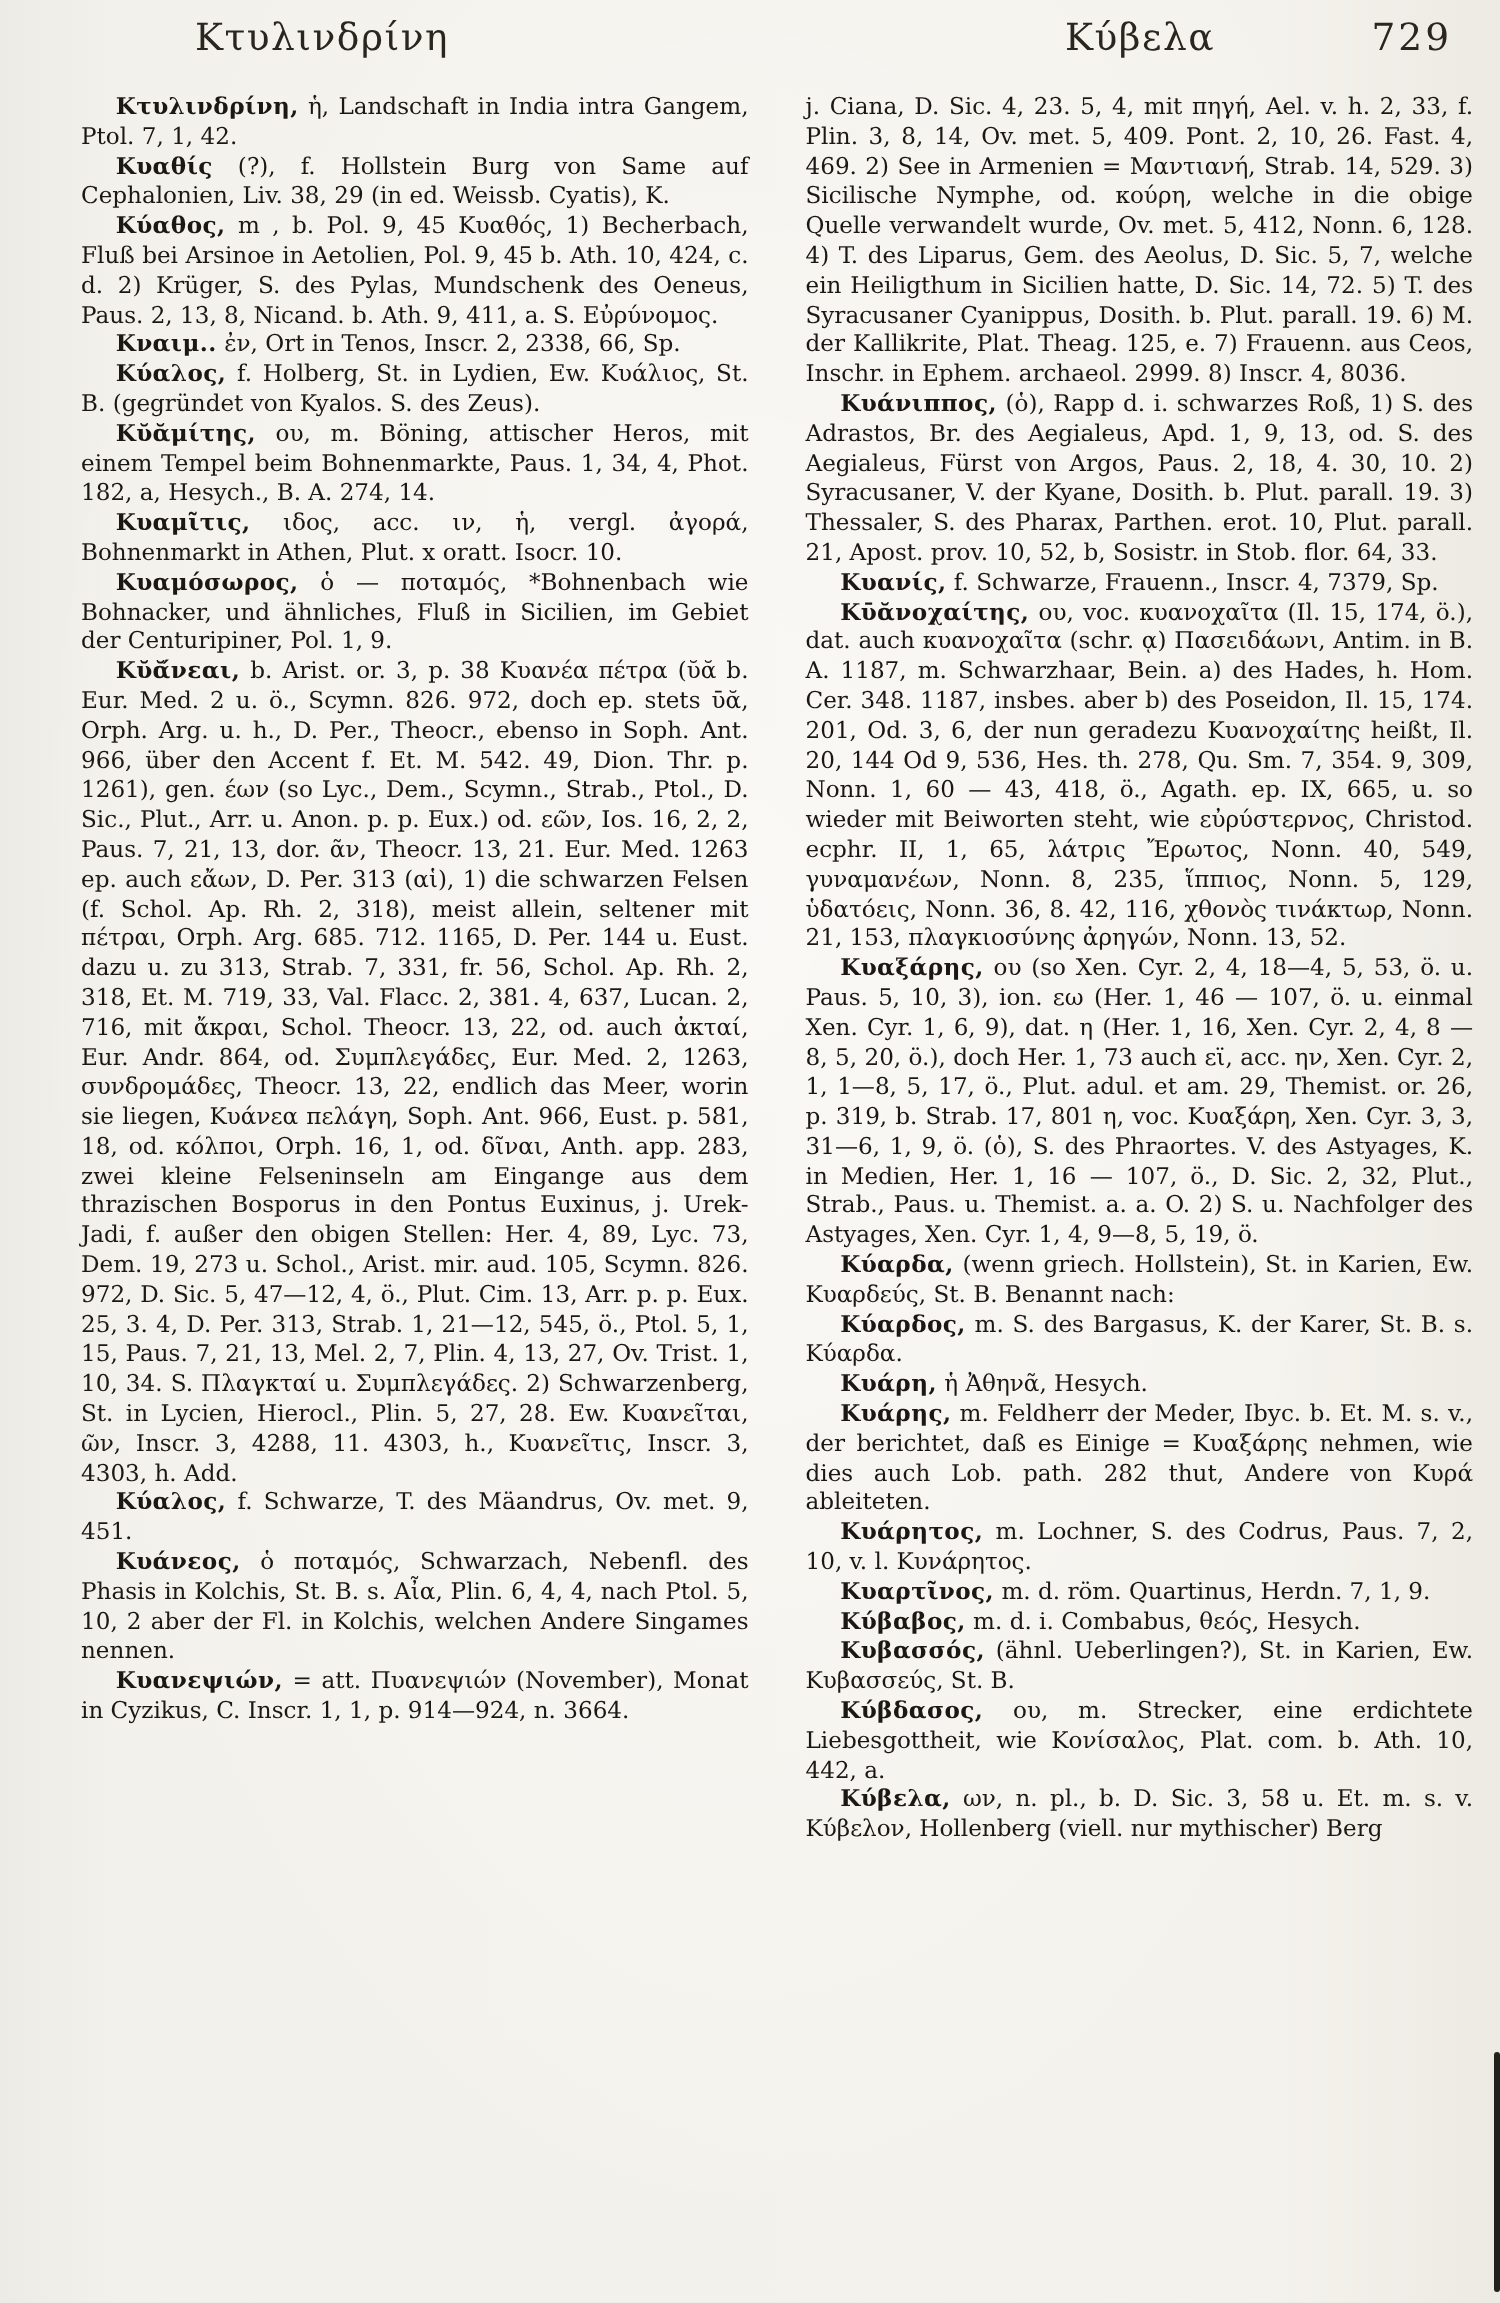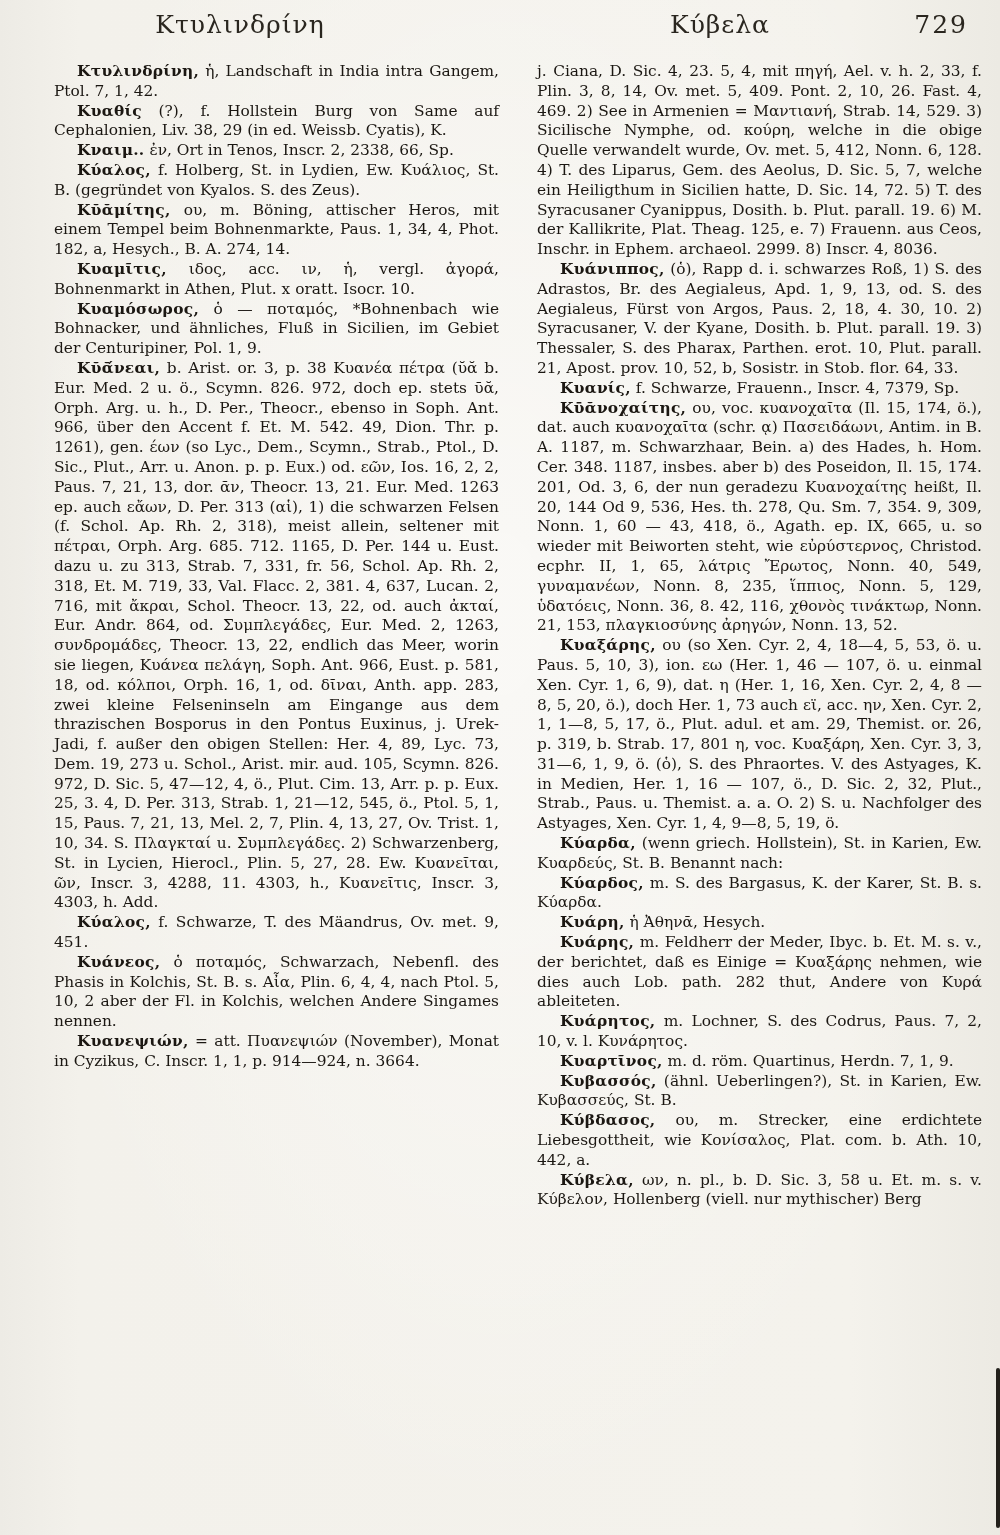--- a/index.html
+++ b/index.html
@@ -24,30 +24,29 @@
     position: absolute;
     top: 10px;
     left: 0;
     width: 100%;
     height: 42px;
   }
   .running-head .title-left {
     position: absolute;
     left: 130px;
     width: 220px;
-    text-align: center;
     font-size: 25px;
     letter-spacing: 1px;
     color: #2a261f;
   }
   .running-head .title-right {
     position: absolute;
     left: 630px;
     width: 180px;
-    text-align: center;
+    text-align: right;
     font-size: 25px;
     letter-spacing: 1px;
     color: #2a261f;
   }
   .running-head .page-number {
     position: absolute;
     right: 32px;
     font-size: 25px;
     letter-spacing: 2px;
     color: #2a261f;
@@ -99,20 +98,21 @@
   <div class="running-head">
     <span class="title-left">Κτυλινδρίνη</span>
     <span class="title-right">Κύβελα</span>
     <span class="page-number">729</span>
   </div>
 
   <div class="text-columns">
     <div class="column">
         <p class="entry"><b class="headword">Κτυλινδρίνη,</b><span> ἡ, Landschaft in India intra Gangem, Ptol. 7, 1, 42.</span></p>
         <p class="entry"><b class="headword">Κυαθίς</b><span> (?), f. Hollstein Burg von Same auf Cephalonien, Liv. 38, 29 (in ed. Weissb. Cyatis), K.</span></p>
+        <p class="entry"><b class="headword">Κύαθος,</b><span> m , b. Pol. 9, 45 Κυαθός, 1) Becherbach, Fluß bei Arsinoe in Aetolien, Pol. 9, 45 b. Ath. 10, 424, c. d. 2) Krüger, S. des Pylas, Mundschenk des Oeneus, Paus. 2, 13, 8, Nicand. b. Ath. 9, 411, a. S. Εὐρύνομος.</span></p>
         <p class="entry"><b class="headword">Κναιμ..</b><span> ἐν, Ort in Tenos, Inscr. 2, 2338, 66, Sp.</span></p>
         <p class="entry"><b class="headword">Κύαλος,</b><span> f. Holberg, St. in Lydien, Ew. Κυάλιος, St. B. (gegründet von Kyalos. S. des Zeus).</span></p>
         <p class="entry"><b class="headword">Κῠᾰμίτης,</b><span> ου, m. Böning, attischer Heros, mit einem Tempel beim Bohnenmarkte, Paus. 1, 34, 4, Phot. 182, a, Hesych., B. A. 274, 14.</span></p>
         <p class="entry"><b class="headword">Κυαμῖτις,</b><span> ιδος, acc. ιν, ἡ, vergl. ἀγορά, Bohnenmarkt in Athen, Plut. x oratt. Isocr. 10.</span></p>
         <p class="entry"><b class="headword">Κυαμόσωρος,</b><span> ὁ — ποταμός, *Bohnenbach wie Bohnacker, und ähnliches, Fluß in Sicilien, im Gebiet der Centuripiner, Pol. 1, 9.</span></p>
         <p class="entry"><b class="headword">Κῠᾰ́νεαι,</b><span> b. Arist. or. 3, p. 38 Κυανέα πέτρα (ῠᾰ b. Eur. Med. 2 u. ö., Scymn. 826. 972, doch ep. stets ῡᾰ, Orph. Arg. u. h., D. Per., Theocr., ebenso in Soph. Ant. 966, über den Accent f. Et. M. 542. 49, Dion. Thr. p. 1261), gen. έων (so Lyc., Dem., Scymn., Strab., Ptol., D. Sic., Plut., Arr. u. Anon. p. p. Eux.) od. εῶν, Ios. 16, 2, 2, Paus. 7, 21, 13, dor. ᾶν, Theocr. 13, 21. Eur. Med. 1263 ep. auch εἄων, D. Per. 313 (αἱ), 1) die schwarzen Felsen (f. Schol. Ap. Rh. 2, 318), meist allein, seltener mit πέτραι, Orph. Arg. 685. 712. 1165, D. Per. 144 u. Eust. dazu u. zu 313, Strab. 7, 331, fr. 56, Schol. Ap. Rh. 2, 318, Et. M. 719, 33, Val. Flacc. 2, 381. 4, 637, Lucan. 2, 716, mit ἄκραι, Schol. Theocr. 13, 22, od. auch ἀκταί, Eur. Andr. 864, od. Συμπλεγάδες, Eur. Med. 2, 1263, συνδρομάδες, Theocr. 13, 22, endlich das Meer, worin sie liegen, Κυάνεα πελάγη, Soph. Ant. 966, Eust. p. 581, 18, od. κόλποι, Orph. 16, 1, od. δῖναι, Anth. app. 283, zwei kleine Felseninseln am Eingange aus dem thrazischen Bosporus in den Pontus Euxinus, j. Urek-Jadi, f. außer den obigen Stellen: Her. 4, 89, Lyc. 73, Dem. 19, 273 u. Schol., Arist. mir. aud. 105, Scymn. 826. 972, D. Sic. 5, 47—12, 4, ö., Plut. Cim. 13, Arr. p. p. Eux. 25, 3. 4, D. Per. 313, Strab. 1, 21—12, 545, ö., Ptol. 5, 1, 15, Paus. 7, 21, 13, Mel. 2, 7, Plin. 4, 13, 27, Ov. Trist. 1, 10, 34. S. Πλαγκταί u. Συμπλεγάδες. 2) Schwarzenberg, St. in Lycien, Hierocl., Plin. 5, 27, 28. Ew. Κυανεῖται, ῶν, Inscr. 3, 4288, 11. 4303, h., Κυανεῖτις, Inscr. 3, 4303, h. Add.</span></p>
         <p class="entry"><b class="headword">Κύαλος,</b><span> f. Schwarze, T. des Mäandrus, Ov. met. 9, 451.</span></p>
         <p class="entry"><b class="headword">Κυάνεος,</b><span> ὁ ποταμός, Schwarzach, Nebenfl. des Phasis in Kolchis, St. B. s. Αἶα, Plin. 6, 4, 4, nach Ptol. 5, 10, 2 aber der Fl. in Kolchis, welchen Andere Singames nennen.</span></p>
         <p class="entry"><b class="headword">Κυανεψιών,</b><span> = att. Πυανεψιών (November), Monat in Cyzikus, C. Inscr. 1, 1, p. 914—924, n. 3664.</span></p>
       </div>
@@ -121,20 +121,21 @@
         <p class="entry"><b class="headword">Κυάνιππος,</b><span> (ὁ), Rapp d. i. schwarzes Roß, 1) S. des Adrastos, Br. des Aegialeus, Apd. 1, 9, 13, od. S. des Aegialeus, Fürst von Argos, Paus. 2, 18, 4. 30, 10. 2) Syracusaner, V. der Kyane, Dosith. b. Plut. parall. 19. 3) Thessaler, S. des Pharax, Parthen. erot. 10, Plut. parall. 21, Apost. prov. 10, 52, b, Sosistr. in Stob. flor. 64, 33.</span></p>
         <p class="entry"><b class="headword">Κυανίς,</b><span> f. Schwarze, Frauenn., Inscr. 4, 7379, Sp.</span></p>
         <p class="entry"><b class="headword">Κῡᾰνοχαίτης,</b><span> ου, voc. κυανοχαῖτα (Il. 15, 174, ö.), dat. auch κυανοχαῖτα (schr. ᾳ) Πασειδάωνι, Antim. in B. A. 1187, m. Schwarzhaar, Bein. a) des Hades, h. Hom. Cer. 348. 1187, insbes. aber b) des Poseidon, Il. 15, 174. 201, Od. 3, 6, der nun geradezu Κυανοχαίτης heißt, Il. 20, 144 Od 9, 536, Hes. th. 278, Qu. Sm. 7, 354. 9, 309, Nonn. 1, 60 — 43, 418, ö., Agath. ep. IX, 665, u. so wieder mit Beiworten steht, wie εὐρύστερνος, Christod. ecphr. II, 1, 65, λάτρις Ἔρωτος, Nonn. 40, 549, γυναμανέων, Nonn. 8, 235, ἵππιος, Nonn. 5, 129, ὑδατόεις, Nonn. 36, 8. 42, 116, χθονὸς τινάκτωρ, Nonn. 21, 153, πλαγκιοσύνης ἀρηγών, Nonn. 13, 52.</span></p>
         <p class="entry"><b class="headword">Κυαξάρης,</b><span> ου (so Xen. Cyr. 2, 4, 18—4, 5, 53, ö. u. Paus. 5, 10, 3), ion. εω (Her. 1, 46 — 107, ö. u. einmal Xen. Cyr. 1, 6, 9), dat. η (Her. 1, 16, Xen. Cyr. 2, 4, 8 — 8, 5, 20, ö.), doch Her. 1, 73 auch εϊ, acc. ην, Xen. Cyr. 2, 1, 1—8, 5, 17, ö., Plut. adul. et am. 29, Themist. or. 26, p. 319, b. Strab. 17, 801 η, voc. Κυαξάρη, Xen. Cyr. 3, 3, 31—6, 1, 9, ö. (ὁ), S. des Phraortes. V. des Astyages, K. in Medien, Her. 1, 16 — 107, ö., D. Sic. 2, 32, Plut., Strab., Paus. u. Themist. a. a. O. 2) S. u. Nachfolger des Astyages, Xen. Cyr. 1, 4, 9—8, 5, 19, ö.</span></p>
         <p class="entry"><b class="headword">Κύαρδα,</b><span> (wenn griech. Hollstein), St. in Karien, Ew. Κυαρδεύς, St. B. Benannt nach:</span></p>
         <p class="entry"><b class="headword">Κύαρδος,</b><span> m. S. des Bargasus, K. der Karer, St. B. s. Κύαρδα.</span></p>
         <p class="entry"><b class="headword">Κυάρη,</b><span> ἡ Ἀθηνᾶ, Hesych.</span></p>
         <p class="entry"><b class="headword">Κυάρης,</b><span> m. Feldherr der Meder, Ibyc. b. Et. M. s. v., der berichtet, daß es Einige = Κυαξάρης nehmen, wie dies auch Lob. path. 282 thut, Andere von Κυρά ableiteten.</span></p>
         <p class="entry"><b class="headword">Κυάρητος,</b><span> m. Lochner, S. des Codrus, Paus. 7, 2, 10, v. l. Κυνάρητος.</span></p>
         <p class="entry"><b class="headword">Κυαρτῖνος,</b><span> m. d. röm. Quartinus, Herdn. 7, 1, 9.</span></p>
+        <p class="entry"><b class="headword">Κύβαβος,</b><span> m. d. i. Combabus, θεός, Hesych.</span></p>
         <p class="entry"><b class="headword">Κυβασσός,</b><span> (ähnl. Ueberlingen?), St. in Karien, Ew. Κυβασσεύς, St. B.</span></p>
         <p class="entry"><b class="headword">Κύβδασος,</b><span> ου, m. Strecker, eine erdichtete Liebesgottheit, wie Κονίσαλος, Plat. com. b. Ath. 10, 442, a.</span></p>
         <p class="entry"><b class="headword">Κύβελα,</b><span> ων, n. pl., b. D. Sic. 3, 58 u. Et. m. s. v. Κύβελον, Hollenberg (viell. nur mythischer) Berg</span></p>
       </div>
   </div>
 
   <div class="scan-edge"></div>
 
 </div>
 

